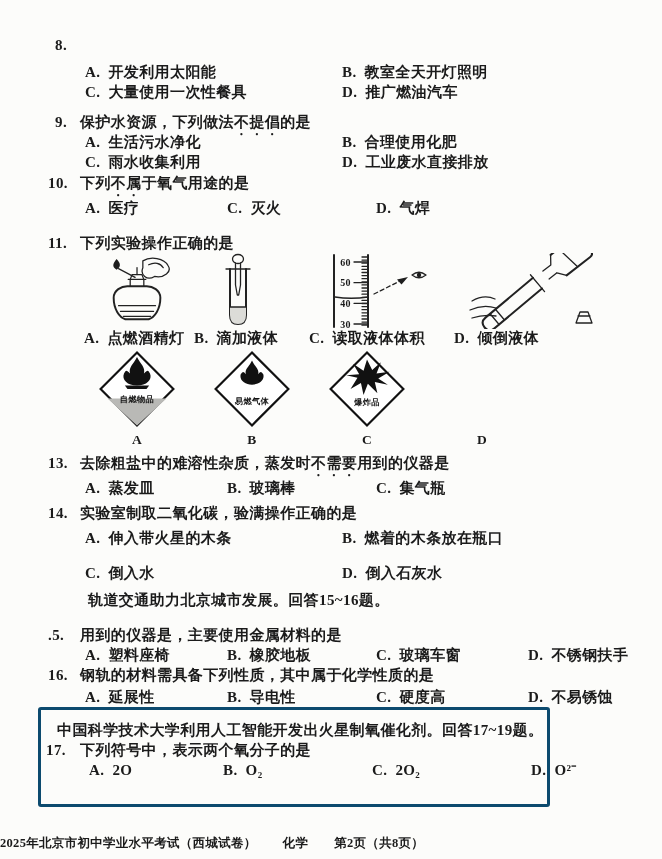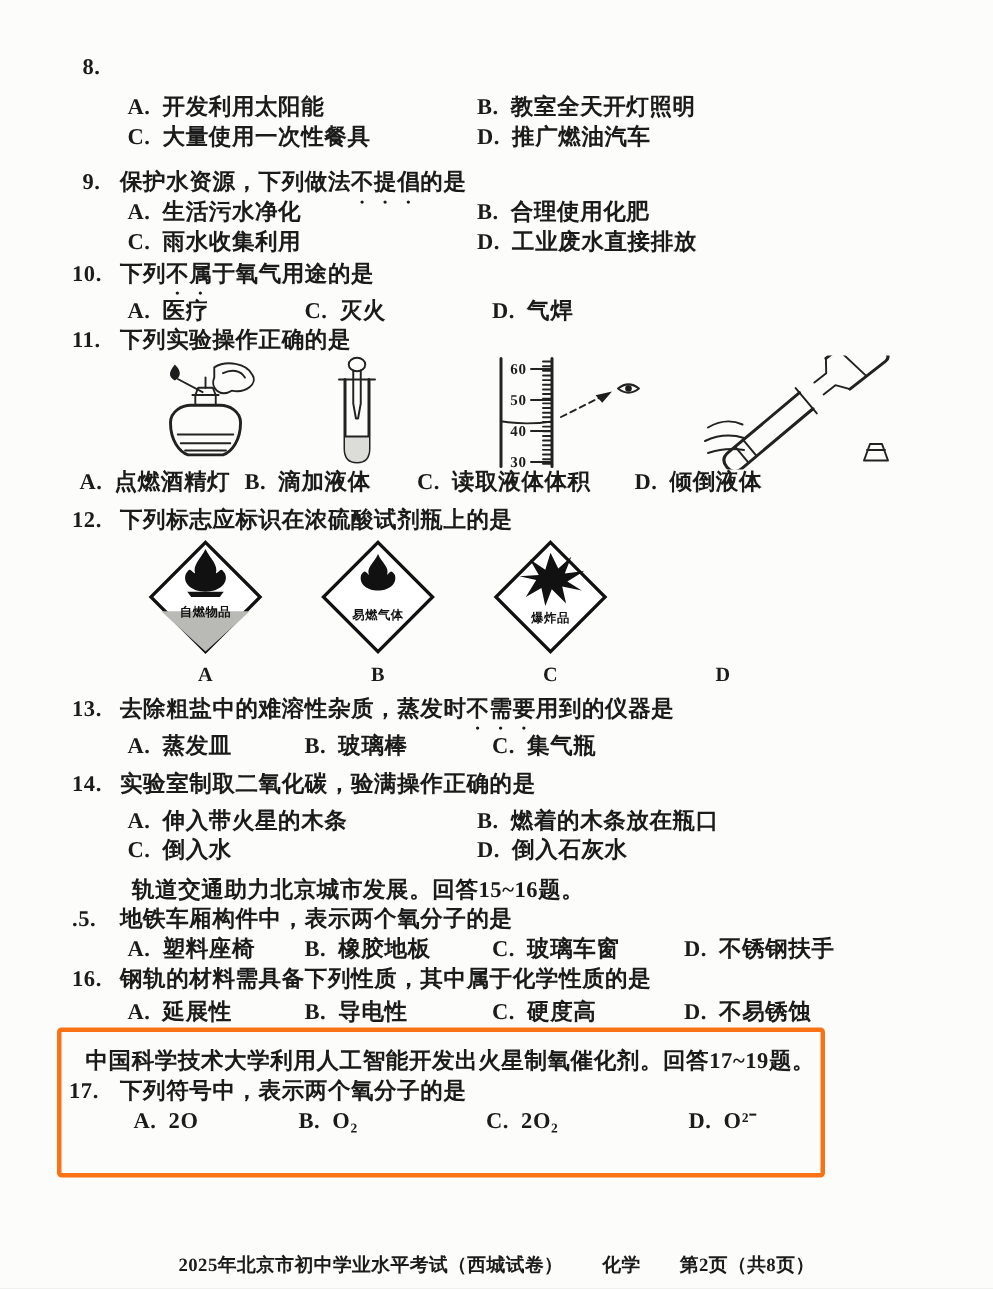--- a/index.html
+++ b/index.html
@@ -14,55 +14,55 @@
   .q-stem{display:flex;margin-left:48px;}
   .q-num{flex:none;width:32px;}
   .q-num.single{padding-left:7px;box-sizing:border-box;}
   .stem-text{flex:none;}
   .emph{
     -webkit-text-emphasis:filled dot #1b1b1b;
     -webkit-text-emphasis-position:under right;
     text-emphasis:filled dot #1b1b1b;
     text-emphasis-position:under right;
   }
-  .opt-row{display:grid;margin-left:85px;}
+  .opt-row{display:grid;margin-left:85px;gap:24px;}
   .cols2{grid-template-columns:233px 1fr;}
   .cols4{grid-template-columns:118px 125px 128px 1fr;}
   .opt-label{margin-right:8px;}
-  .mt2{margin-top:2px}.mt3{margin-top:3px}.mt4{margin-top:0}.mt6{margin-top:6px}
+  .mt2{margin-top:2px}.mt3{margin-top:3px}.mt4{margin-top:16px}.mt6{margin-top:6px}
   .mt7{margin-top:1px}.mt8{margin-top:8px}.mt11{margin-top:11px}
   .intro{margin-left:88px;}
   
   .figs{display:flex;align-items:flex-end;height:76px;margin-top:0;}
   .fig{flex:none;}
   .fig svg{display:block;}
   .fig-a{margin-left:85px;} .fig-b{margin-left:28px;} .fig-c{margin-left:62px;} .fig-d{margin-left:15px;}
-  .fig-labels{display:grid;grid-template-columns:110px 115px 145px 1fr;margin-left:53px;height:19px;line-height:19px;}
+  .fig-labels{display:grid;grid-template-columns:110px 115px 145px 1fr;margin-left:84px;height:19px;line-height:19px;}
   .lineart{stroke:#222;stroke-width:2;fill:none;stroke-linecap:round;stroke-linejoin:round;}
   .thin{stroke-width:1.3;}
   .inkfill{fill:#1d1d1d;stroke:none;}
   svg text{font-family:"Liberation Serif","DejaVu Serif",serif;font-weight:700;}
   
   .signs{display:flex;margin-left:98px;margin-top:2px;}
   .sign{flex:none;width:78px;margin-right:37px;}
   .sign-letters{display:grid;grid-template-columns:78px 78px 78px 78px;column-gap:37px;margin-left:98px;height:16px;line-height:16px;text-align:center;font-size:13.5px;}
   
   .redbox{
     margin-left:38px;margin-top:0;width:506px;
-    border:3px solid #f97316;border-radius:3px;
+    border:3px solid #0c4a6e;border-radius:3px;
     padding:11px 0 24px 0;box-sizing:content-box;
   }
   .redbox .intro{margin-left:16px;}
   .redbox .q-stem{margin-left:5px;}
   .redbox .q-num{width:34px;}
   .redbox .opt-row{margin-left:48px;font-family:Liberation Serif, serif;}
   .cols4x{grid-template-columns:110px 125px 135px 1fr;}
   .footer{
     position:absolute;left:0;bottom:7px;width:100%;
-    display:flex;justify-content:center;gap:26px;
+    display:flex;gap:26px;
     font-size:12.5px;letter-spacing:.3px;
   }
 </style>
 </head>
 <body>
 
 <div class="page">
 <div class="content">
 
   <div class="row q-stem">
@@ -160,24 +160,20 @@
       </svg>
     </span>
   </div>
   <div class="row fig-labels">
     <span><span class="opt-label">A.</span><span>点燃酒精灯</span></span>
     <span><span class="opt-label">B.</span><span>滴加液体</span></span>
     <span><span class="opt-label">C.</span><span>读取液体体积</span></span>
     <span><span class="opt-label">D.</span><span>倾倒液体</span></span>
   </div>
 
-  <div class="row q-stem mt6">
-    <span class="q-num">12.</span>
-    <span class="stem-text">下列标志应标识在浓硫酸试剂瓶上的是</span>
-  </div>
   <div class="signs">
     <span class="sign">
       <svg width="78" height="78" viewBox="0 0 90 90">
         <polygon points="45,3 87,45 45,87 3,45" fill="#fff" stroke="#111" stroke-width="2.5"></polygon>
         <path d="M11,56 L79,56 L45,87 Z" fill="#b9b9b6"></path>
         <path d="M45,8 C41,16 35,20 37,27 C33,24 33,22 30,27 C27,34 34,41 45,41 C56,41 63,34 60,27 C57,22 57,24 53,27 C55,20 49,16 45,8 Z" fill="#111"></path>
         <path d="M31,41 L59,41 L56,45 L34,45 Z" fill="#111"></path>
         <text x="45" y="60" text-anchor="middle" font-size="9.5" fill="#111">自燃物品</text>
       </svg>
     </span>
@@ -223,21 +219,21 @@
   </div>
   <div class="row opt-row cols2 mt4">
     <span><span class="opt-label">C.</span><span>倒入水</span></span>
     <span><span class="opt-label">D.</span><span>倒入石灰水</span></span>
   </div>
 
   <div class="row intro mt8">轨道交通助力北京城市发展。回答15~16题。</div>
 
   <div class="row q-stem mt4">
     <span class="q-num">.5.</span>
-    <span class="stem-text">地铁车厢构件中，表示两个氧分子的是</span>
+    <span class="stem-text">用到的仪器是，主要使用金属材料的是</span>
   </div>
   <div class="row opt-row cols4 mt7">
     <span><span class="opt-label">A.</span><span>塑料座椅</span></span>
     <span><span class="opt-label">B.</span><span>橡胶地板</span></span>
     <span><span class="opt-label">C.</span><span>玻璃车窗</span></span>
     <span><span class="opt-label">D.</span><span>不锈钢扶手</span></span>
   </div>
 
   <div class="row q-stem mt7">
     <span class="q-num">16.</span>

